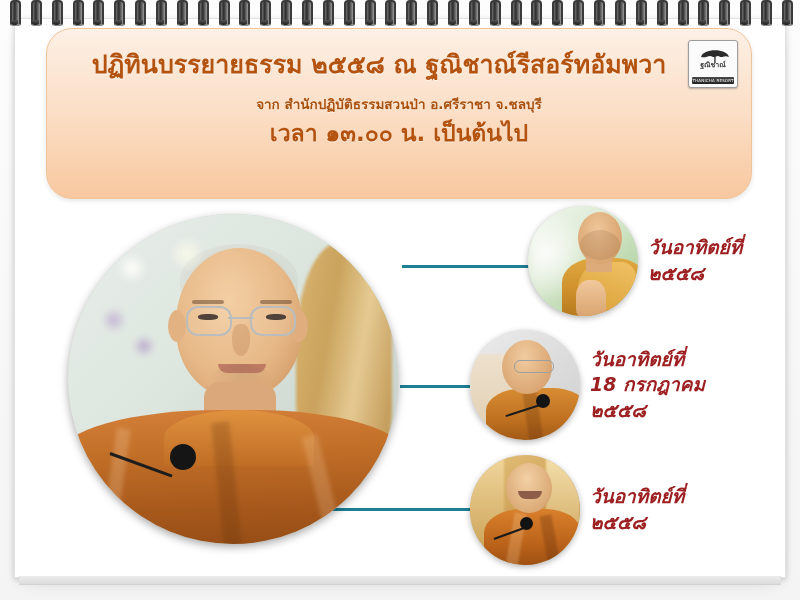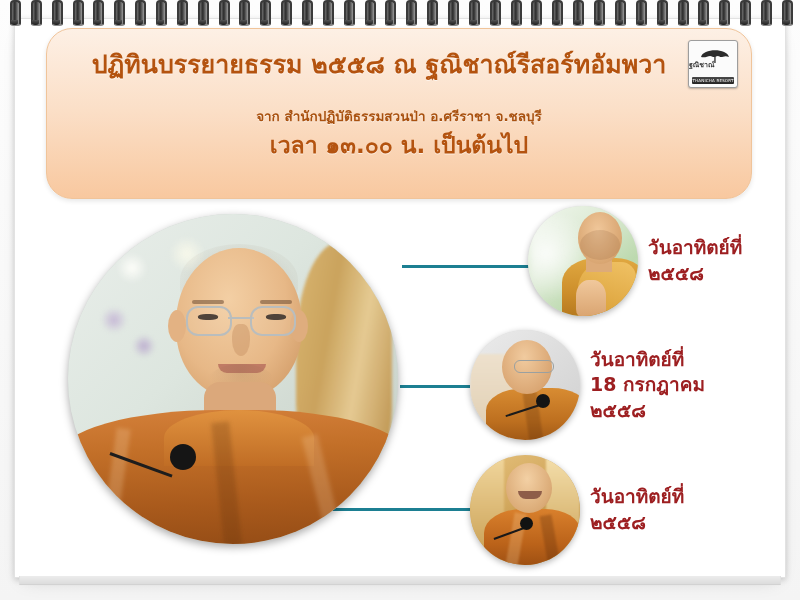--- a/index.html
+++ b/index.html
@@ -65,35 +65,35 @@
 
   
   #header-inner{position:absolute;inset:0;padding-top:20px;box-sizing:border-box;}
   .hline{
     text-align:center;color:#b4530f;font-weight:bold;
     text-shadow:0 1px 0 rgba(255,255,255,.6);
     line-height:1.25;white-space:nowrap;
   }
   .hline.l1{font-size:25px;padding-right:40px;}
   .hline.l2{font-size:25px;margin-top:4px;}
-  .hline.l3{font-size:13.5px;margin-top:28px;color:#a9510f;}
+  .hline.l3{font-size:13.5px;margin-top:16px;color:#a9510f;}
   .hline.l4{font-size:23px;margin-top:6px;}
 
   
   #resort-logo{
     position:absolute;right:13px;top:11px;width:48px;height:46px;
     background:#fbfbfb;border:1.5px solid #9d9d9d;border-radius:3px;
     box-shadow:0 1px 2px rgba(0,0,0,.25);
     overflow:hidden;
   }
   #logo-umbrella{
     position:absolute;left:11px;top:5px;width:30px;height:17px;
   }
   #logo-name{
-    position:absolute;left:0;right:0;top:21px;text-align:left;
+    position:absolute;left:0;right:0;top:21px;text-align:center;
     font-size:7px;color:#3c3c3c;font-weight:bold;line-height:1;
   }
   #logo-bar{
     position:absolute;left:3px;right:3px;bottom:3px;height:7px;
     background:linear-gradient(180deg,#4a4a4a,#232323);
     border-radius:1px;
   }
   #logo-bar-text{
     position:absolute;left:0;right:0;top:0;bottom:0;
     font-size:4px;color:#ffffff;text-align:center;line-height:7px;letter-spacing:.2px;
@@ -182,21 +182,21 @@
 
   
   .connector{
     position:absolute;height:3px;background:#1c7f92;z-index:11;
   }
   #connector-1{left:402px;top:265px;width:136px;}
   #connector-2{left:400px;top:385px;width:78px;}
   #connector-3{left:300px;top:508px;width:188px;}
 
   
-  .entry{position:absolute;z-index:14;display:flex;align-items:center;}
+  .entry{position:absolute;z-index:14;display:flex;align-items:center;font-style:italic;}
   #entry-1{left:528px;top:206px;}
   #entry-2{left:470px;top:330px;}
   #entry-3{left:470px;top:455px;}
 
   .entry-photo{
     width:110px;height:110px;border-radius:50%;
     overflow:hidden;position:relative;flex:0 0 auto;
     box-shadow:0 2px 6px rgba(0,0,0,.3);
     background:#ddd;
   }

